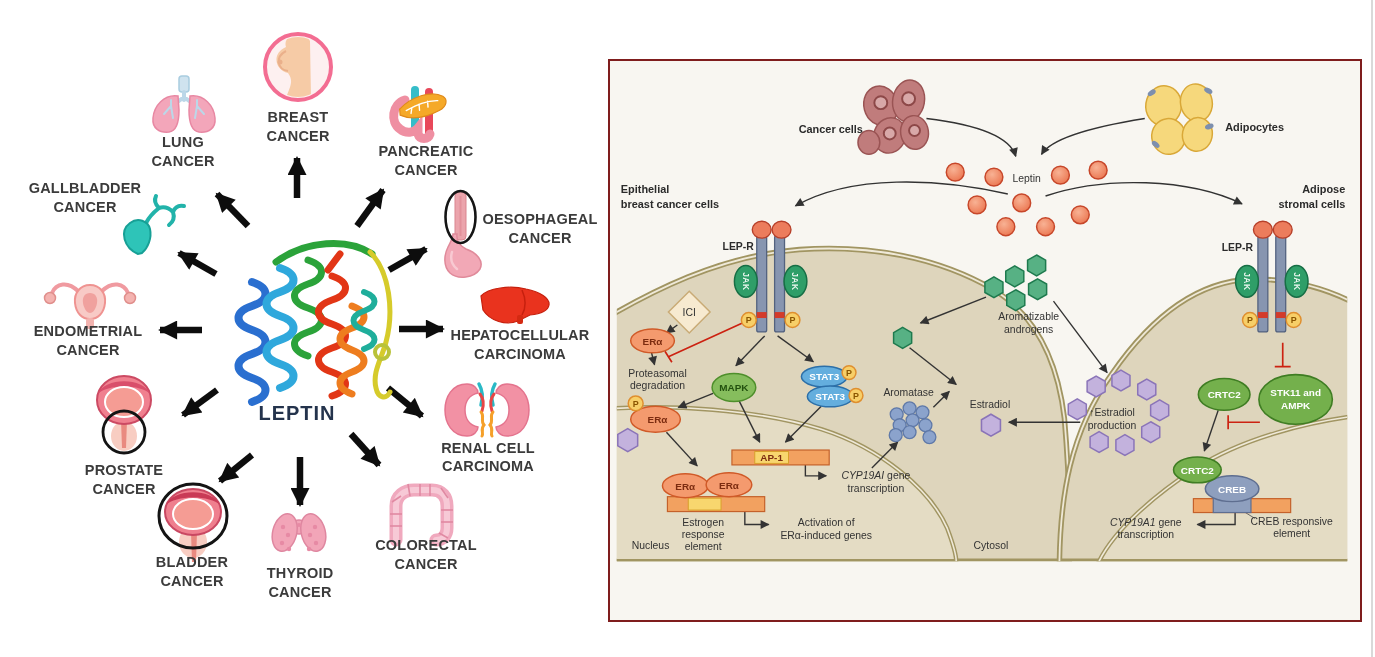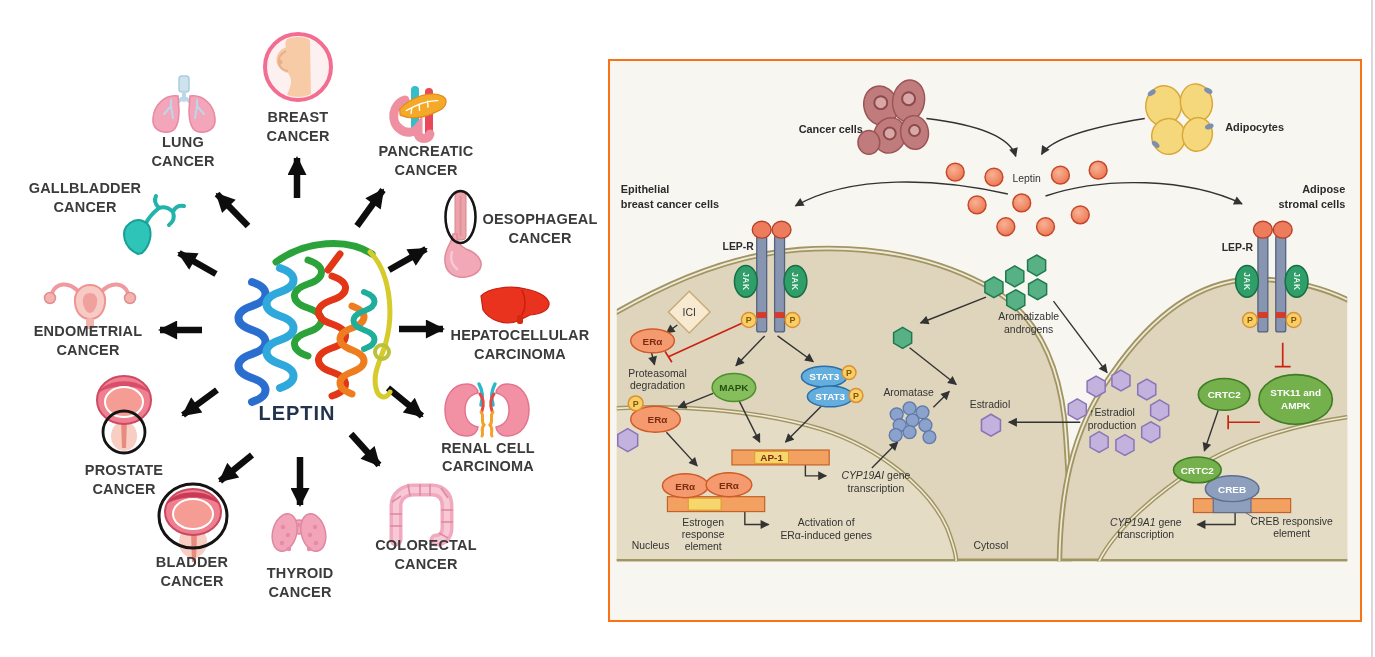--- a/index.html
+++ b/index.html
@@ -1,20 +1,20 @@
 <!DOCTYPE html>
 <html><head>
 <meta charset="utf-8">
 <style>
   html,body{margin:0;padding:0;background:#fff;}
   #stage{position:relative;width:1375px;height:657px;background:#ffffff;overflow:hidden;
          font-family:"Liberation Sans",sans-serif;}
   #left-figure{position:absolute;left:0;top:0;}
   #right-figure{position:absolute;left:608px;top:59px;width:754px;height:563px;
-                border:2px solid #f97316;box-sizing:border-box;background:#f8f6f1;}
+                border:2px solid #7f1d1d;box-sizing:border-box;background:#f8f6f1;}
   #edge-line{position:absolute;left:1371px;top:0;width:2px;height:657px;background:#d9d9d9;}
   svg{display:block;}
   text{font-family:"Liberation Sans",sans-serif;}
   
   .L{font-size:14.5px;font-weight:700;fill:#3b3b3b;text-anchor:middle;letter-spacing:.2px;}
   .leptin-big{font-size:20px;font-weight:700;fill:#24334c;text-anchor:middle;letter-spacing:1px;}
   
   .t{font-size:10.5px;fill:#333;text-anchor:middle;}
   .tb{font-size:11px;font-weight:700;fill:#2b2b2b;text-anchor:start;}
   .tbe{font-size:11px;font-weight:700;fill:#2b2b2b;text-anchor:end;}

